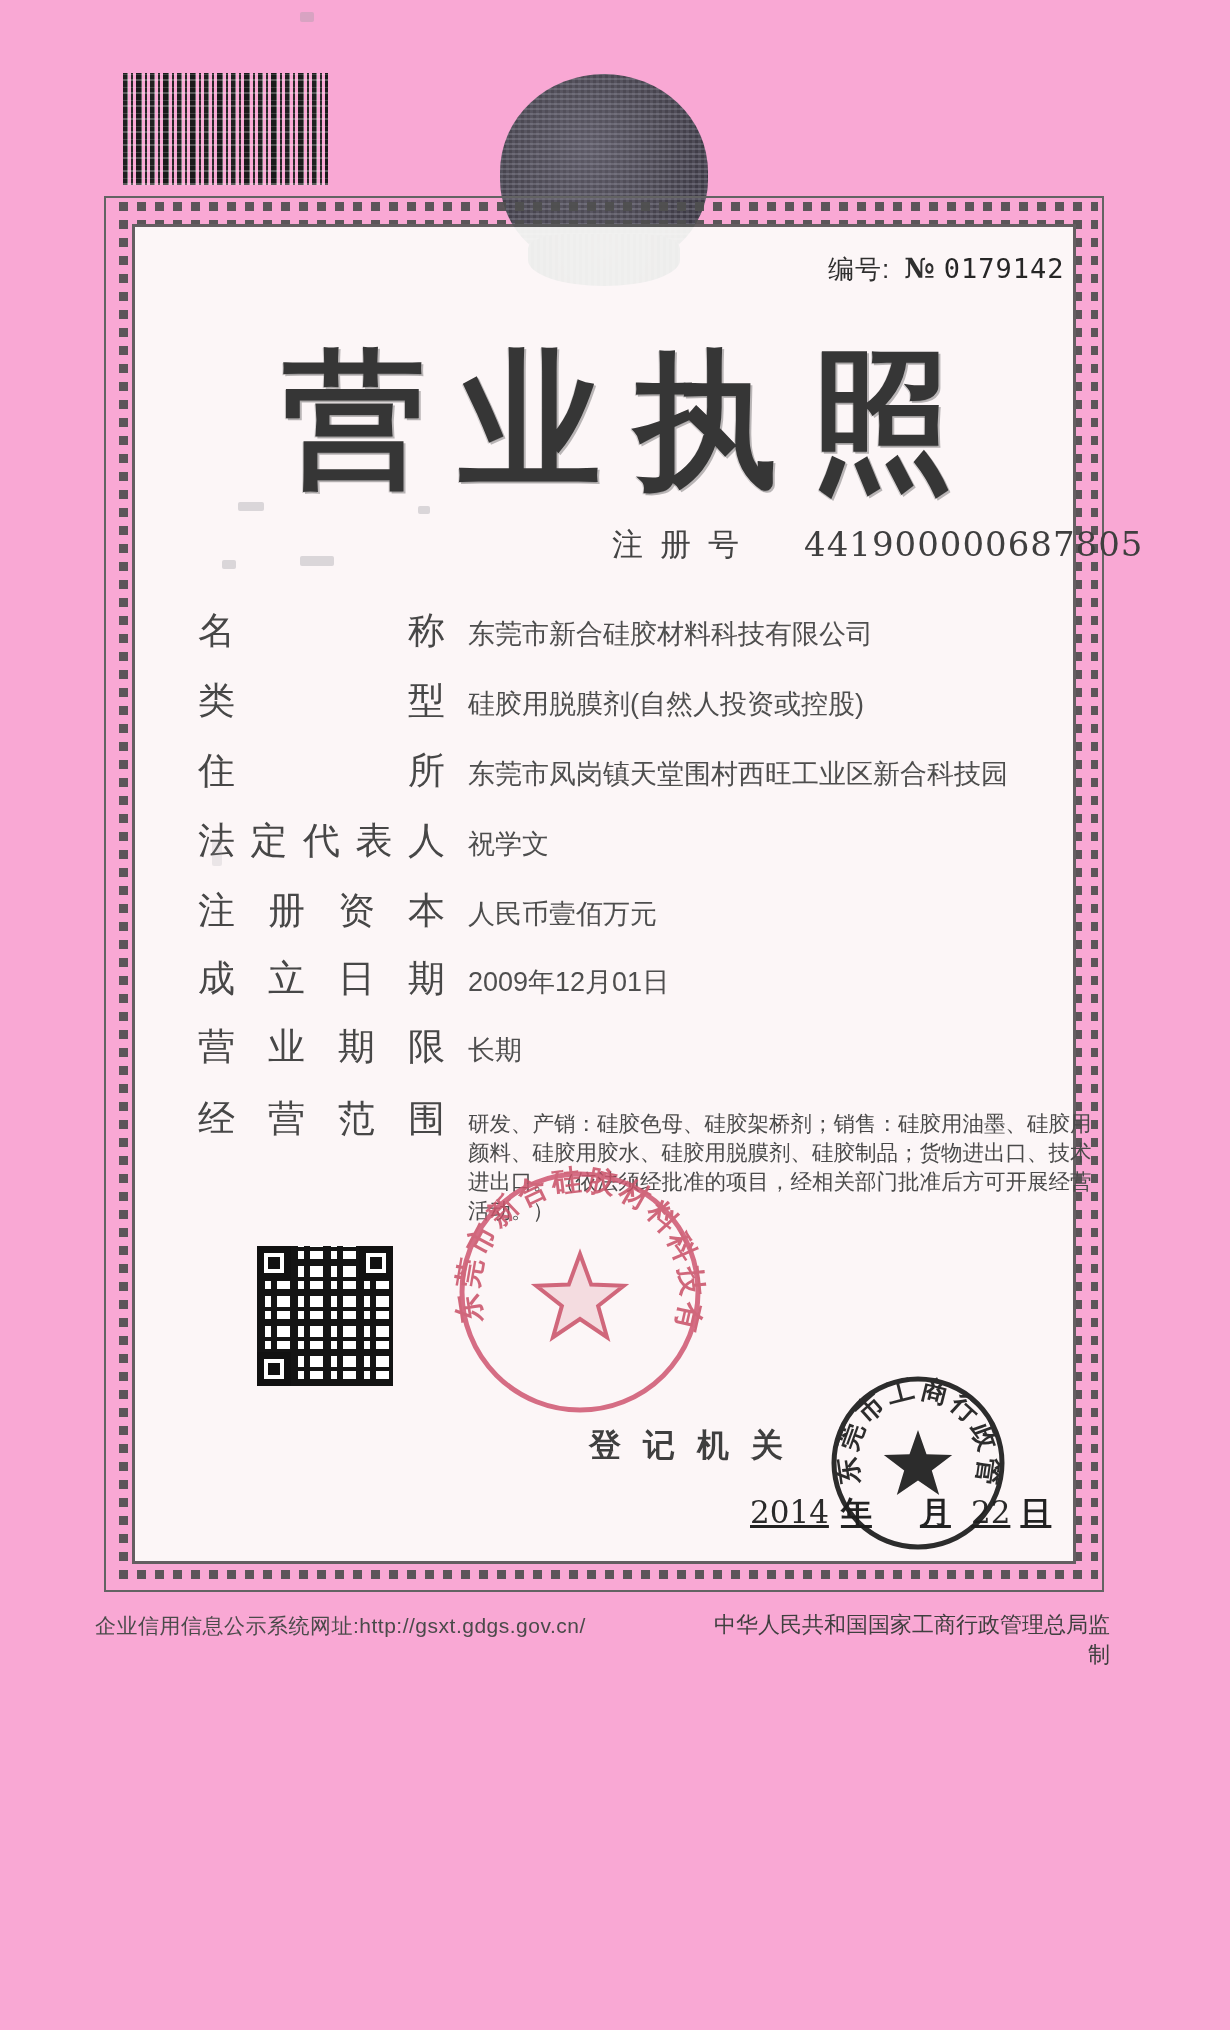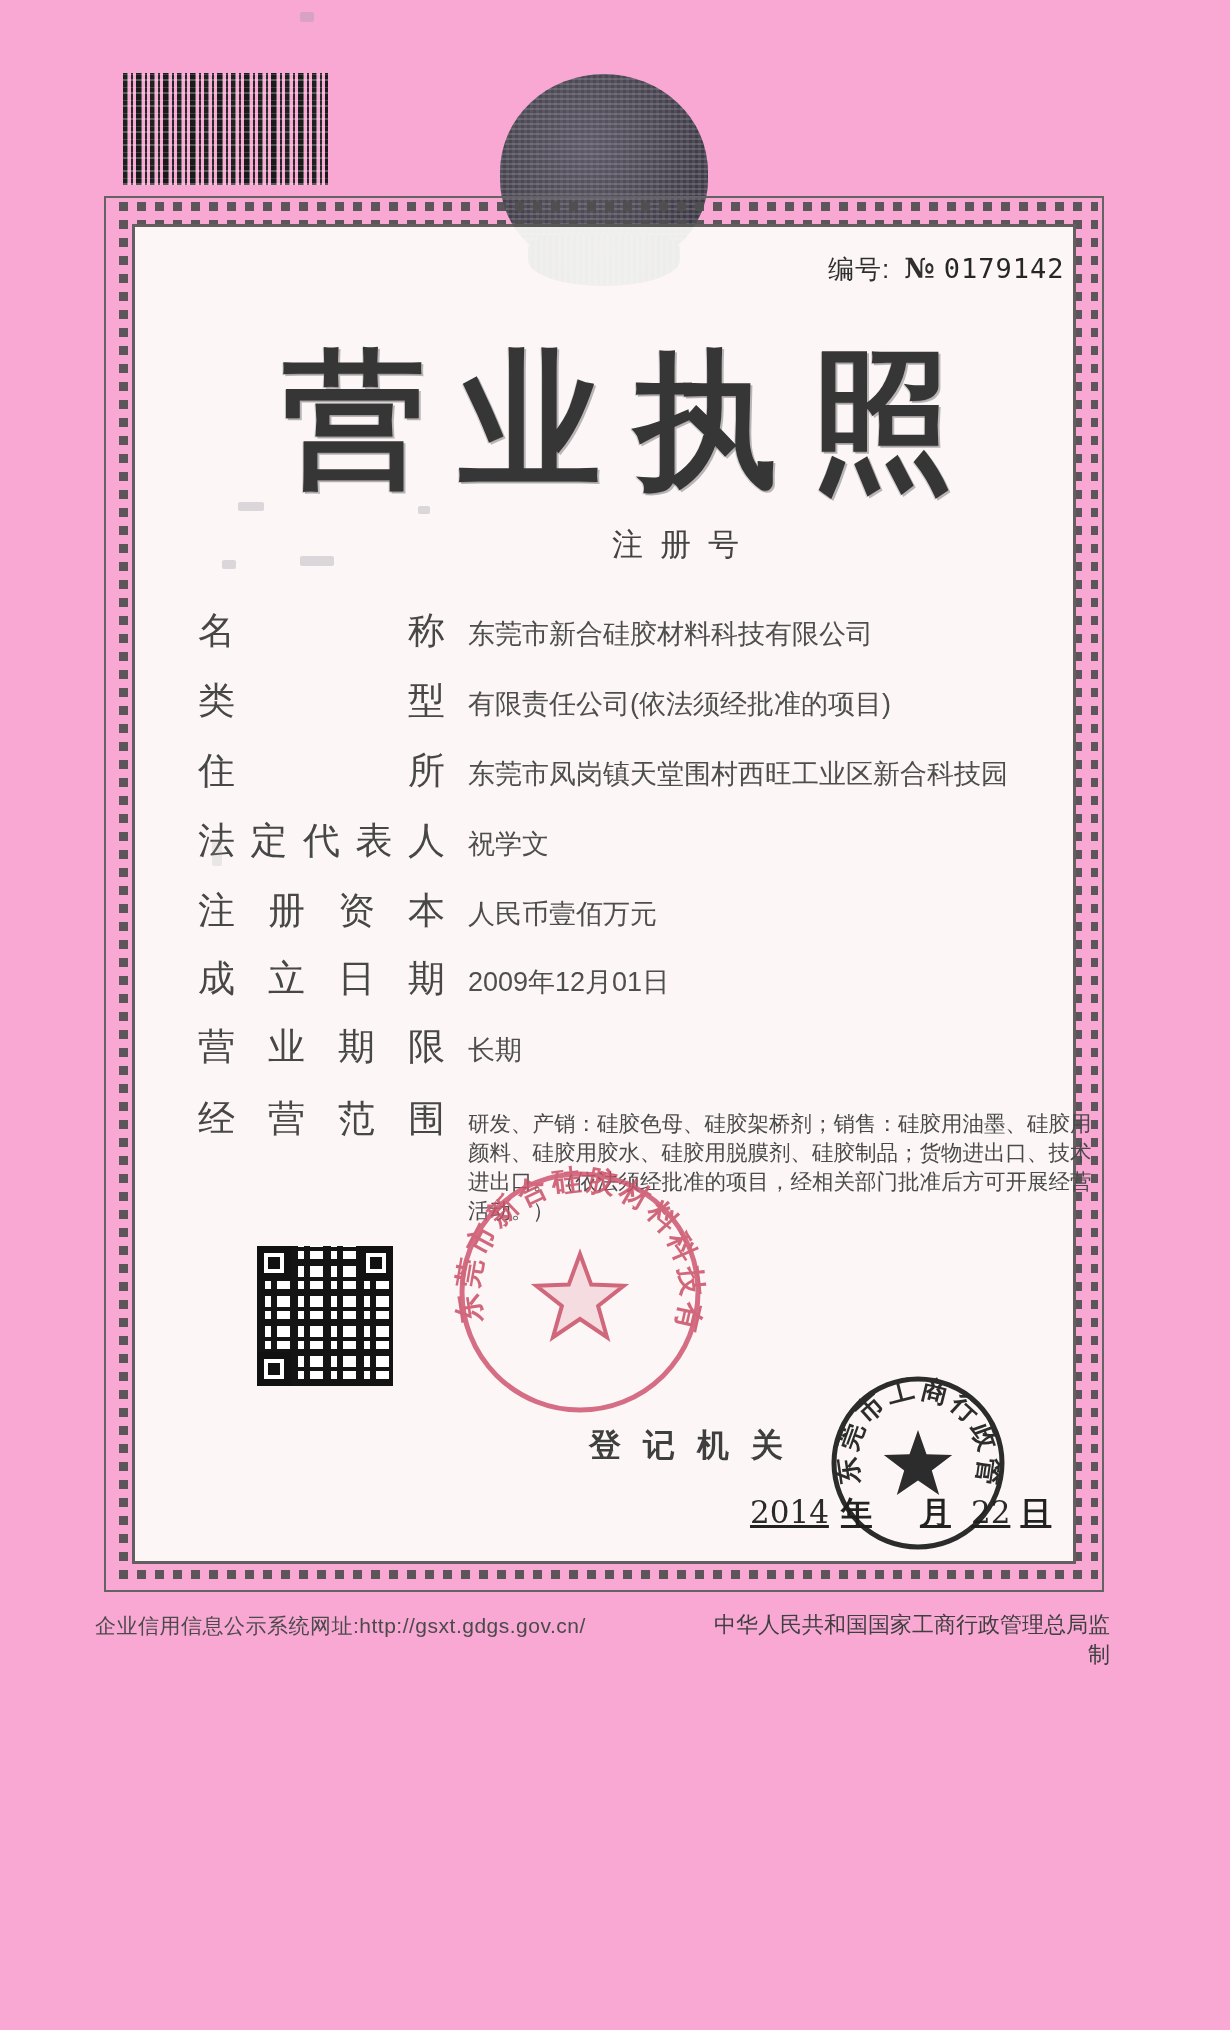--- a/index.html
+++ b/index.html
@@ -151,29 +151,30 @@
 
   <div class="title">
     <span>营</span>
     <span>业</span>
     <span>执</span>
     <span>照</span>
   </div>
 
   <div class="reg-line">
     <span class="reg-label">注册号</span>
+    <span class="reg-number">441900000687805</span>
   </div>
 
   <div class="row" style="top:608px">
     <span class="lbl">名称</span>
     <span class="val">东莞市新合硅胶材料科技有限公司</span>
   </div>
   <div class="row" style="top:678px">
     <span class="lbl">类型</span>
-    <span class="val">有限责任公司(依法须经批准的项目)</span>
+    <span class="val">硅胶用脱膜剂(自然人投资或控股)</span>
   </div>
   <div class="row" style="top:748px">
     <span class="lbl">住所</span>
     <span class="val">东莞市凤岗镇天堂围村西旺工业区新合科技园</span>
   </div>
   <div class="row" style="top:818px">
     <span class="lbl">法定代表人</span>
     <span class="val">祝学文</span>
   </div>
   <div class="row" style="top:888px">

